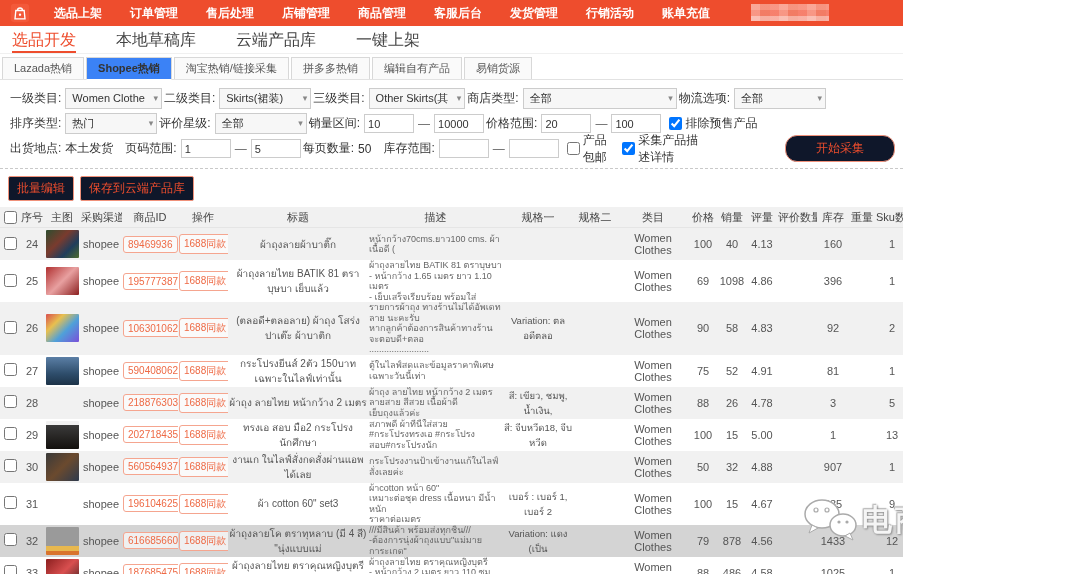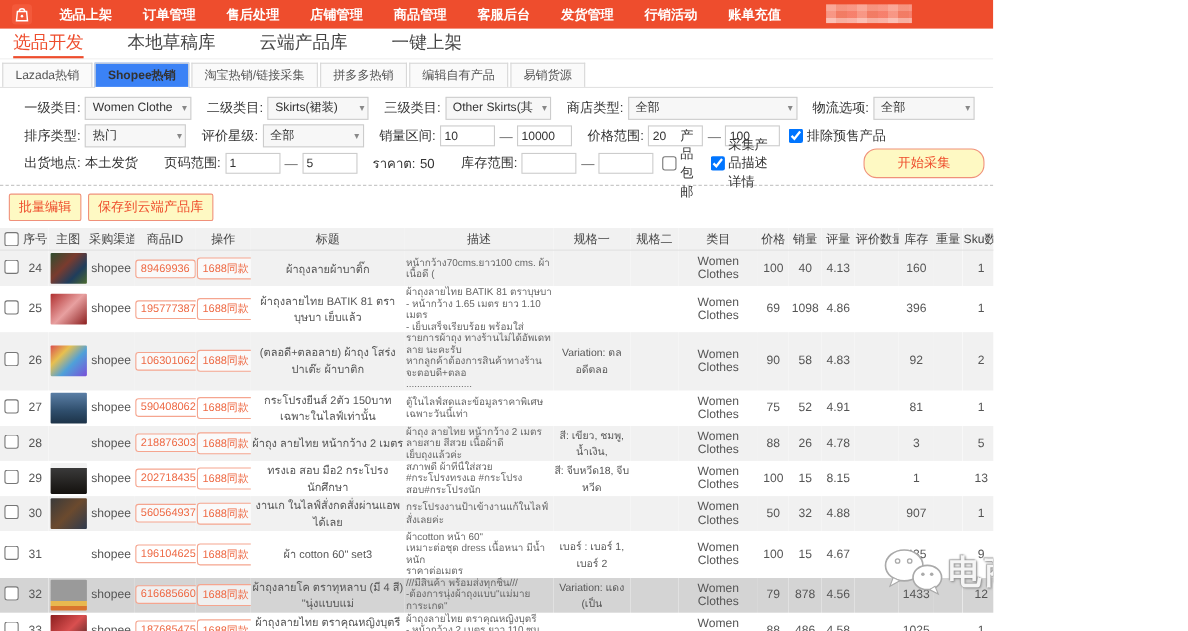--- a/index.html
+++ b/index.html
@@ -21,33 +21,33 @@
   .subnav-item.active{color:#ee4d2d;border-bottom:2px solid #ee4d2d;}
 
   
   .panel{margin-top:3px;border-bottom:1px dashed #c9c9c9;}
   .tabbar{display:flex;padding:0 0 0 2px;border-bottom:1px solid #e2e2e2;}
   .tab{font-size:11px;color:#555;padding:3px 11px;border:1px solid #d8d8d8;border-bottom:none;background:#fafafa;margin-right:2px;cursor:pointer;white-space:nowrap;}
   .tab.active{background:#3b82f6;color:#333;font-weight:bold;margin-bottom:-1px;border-bottom:1px solid #fff;}
 
   .filters{padding:5px 8px 8px;}
   .frow{display:flex;align-items:center;height:23px;font-size:12px;color:#333;margin-top:2px;}
-  .flabel{margin:0 4px 0 14px;white-space:nowrap;}
+  .flabel{margin:0 4px 0 2px;white-space:nowrap;}
   .sel{position:relative;border:1px solid #ccc;background:#f7f7f7;height:19px;line-height:18px;padding:0 16px 0 6px;font-size:11px;color:#333;min-width:68px;max-width:94px;overflow:hidden;white-space:nowrap;cursor:pointer;box-sizing:content-box;}
   .sel.wide{min-width:130px;}
   .sel .arrow{position:absolute;right:3px;top:0;color:#888;font-size:9px;}
   .tinput{width:42px;height:17px;border:1px solid #ccc;font-size:11px;padding:0 3px;color:#333;}
   .dash{margin:0 4px;color:#666;}
   .chk{width:13px;height:13px;margin:0 3px 0 8px;vertical-align:middle;}
   .plain{margin-right:10px;white-space:nowrap;}
-  .startbtn{margin-left:84px;border:1px solid #f0917a;color:#ee4d2d;background:#fef9c3;font-size:12px;padding:4px 30px;border-radius:12px;cursor:pointer;white-space:nowrap;}
+  .startbtn{margin-left:84px;border:1px solid #f0917a;color:#ee4d2d;background:#0f172a;font-size:12px;padding:4px 30px;border-radius:12px;cursor:pointer;white-space:nowrap;}
 
   
   .actionbar{padding:7px 8px 6px;display:flex;gap:6px;}
-  .obtn{border:1px solid #f0917a;color:#ee4d2d;background:#fef9c3;font-size:12px;padding:3px 8px;border-radius:2px;cursor:pointer;white-space:nowrap;}
+  .obtn{border:1px solid #f0917a;color:#ee4d2d;background:#0f172a;font-size:12px;padding:3px 8px;border-radius:2px;cursor:pointer;white-space:nowrap;}
 
   
   table{border-collapse:collapse;table-layout:fixed;width:1080px;}
   thead th{background:#f1f1f1;height:18px;font-weight:normal;font-size:11px;color:#444;overflow:hidden;white-space:nowrap;border-bottom:1px solid #e5e5e5;}
   tbody td{height:32px;text-align:center;overflow:hidden;padding:0 1px;font-size:11px;color:#555;}
   tbody tr.odd{background:#f1f1f1;}
   tbody tr.selected{background:#d4d4d4;}
   .idbtn,.actbtn{display:inline-block;border:1px solid #f5a58f;color:#ee6a45;border-radius:3px;font-size:10px;padding:2px 4px;background:rgba(255,255,255,.65);cursor:pointer;white-space:nowrap;}
   .thumb{width:33px;height:28px;margin:0 auto;border-radius:1px;}
   .t24{background:linear-gradient(135deg,#2e4d2f,#7a3b2e 40%,#1f3d5c 70%,#4d6b2e);}
@@ -144,21 +144,21 @@
         <span>排除预售产品</span>
       </div>
 
       <div class="frow">
         <span class="flabel">出货地点:</span>
         <span class="plain">本土发货</span>
         <span class="flabel">页码范围:</span>
         <input class="tinput" value="1" style="">
         <span class="dash">—</span>
         <input class="tinput" value="5" style="">
-        <span class="flabel">ราคาต:</span>
+        <span class="flabel">每页数量:</span>
         <span class="plain">50</span>
         <span class="flabel">库存范围:</span>
         <input class="tinput" value="" style="">
         <span class="dash">—</span>
         <input class="tinput" value="" style="">
         <input type="checkbox" class="chk" style="">
         <span>产品包邮</span>
         <input type="checkbox" class="chk" checked="" style="">
         <span>采集产品描述详情</span>
         <button class="startbtn">开始采集</button>
@@ -353,21 +353,21 @@
           <td><span class="idbtn">2027184355</span></td>
           <td><span class="actbtn">1688同款</span></td>
           <td class="c-title">ทรงเอ สอบ มือ2 กระโปรงนักศึกษา</td>
           <td class="c-desc">สภาพดี ผ้าที่นี้ใส่สวย
 #กระโปรงทรงเอ #กระโปรงสอบ#กระโปรงนัก</td>
           <td class="c-spec1">สี: จีบหวีด18, จีบหวีด</td>
           <td></td>
           <td>Women Clothes</td>
           <td>100</td>
           <td>15</td>
-          <td>8.15</td>
+          <td>5.00</td>
           <td></td>
           <td>1</td>
           <td></td>
           <td>13</td>
           <td></td>
           <td class="c-link">https://shopee.co.th/a-i.25268305.2027184355</td>
         </tr>
         <tr class="odd">
           <td><input type="checkbox" style="margin: 0px;"></td>
           <td>30</td>

